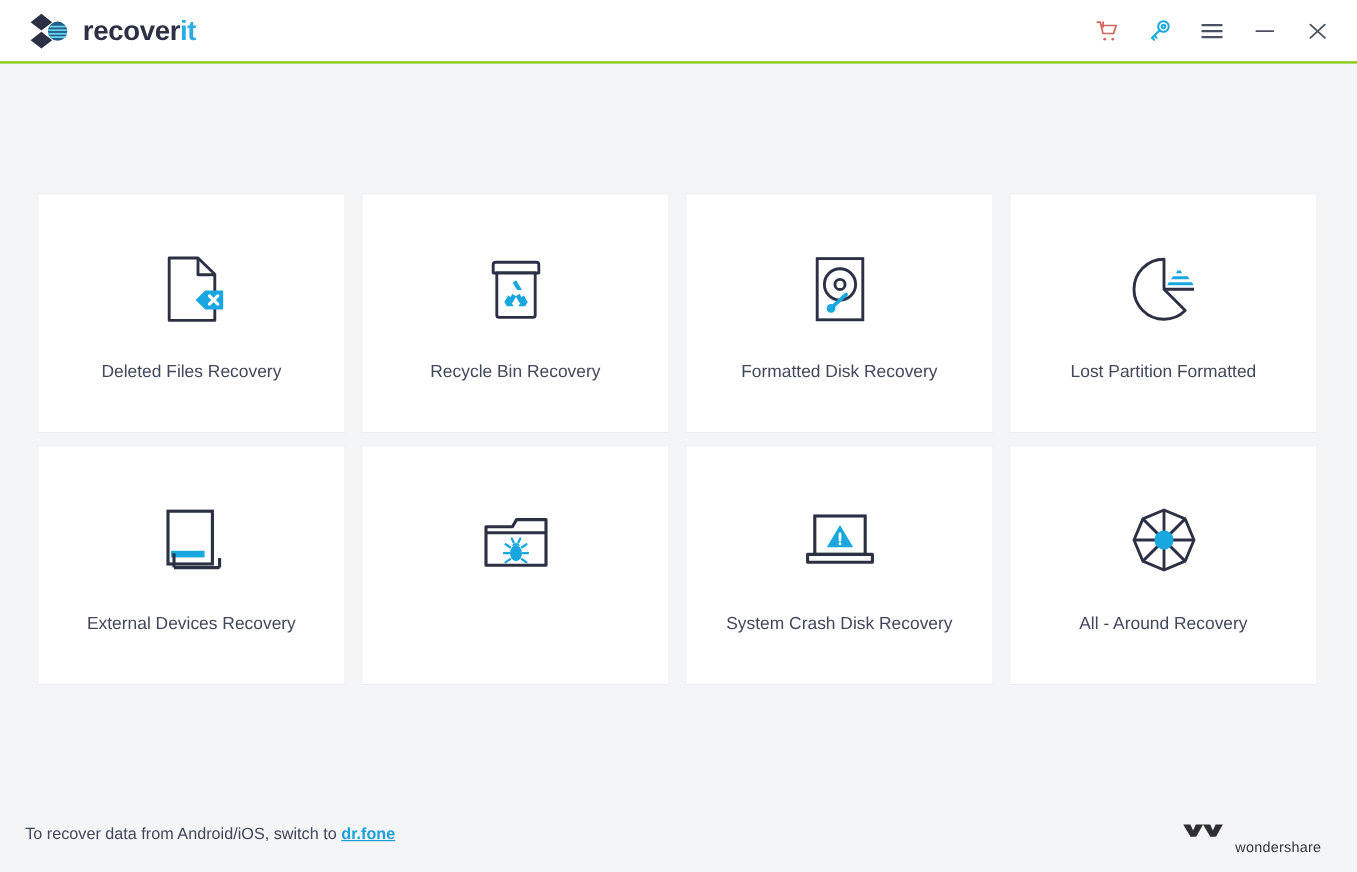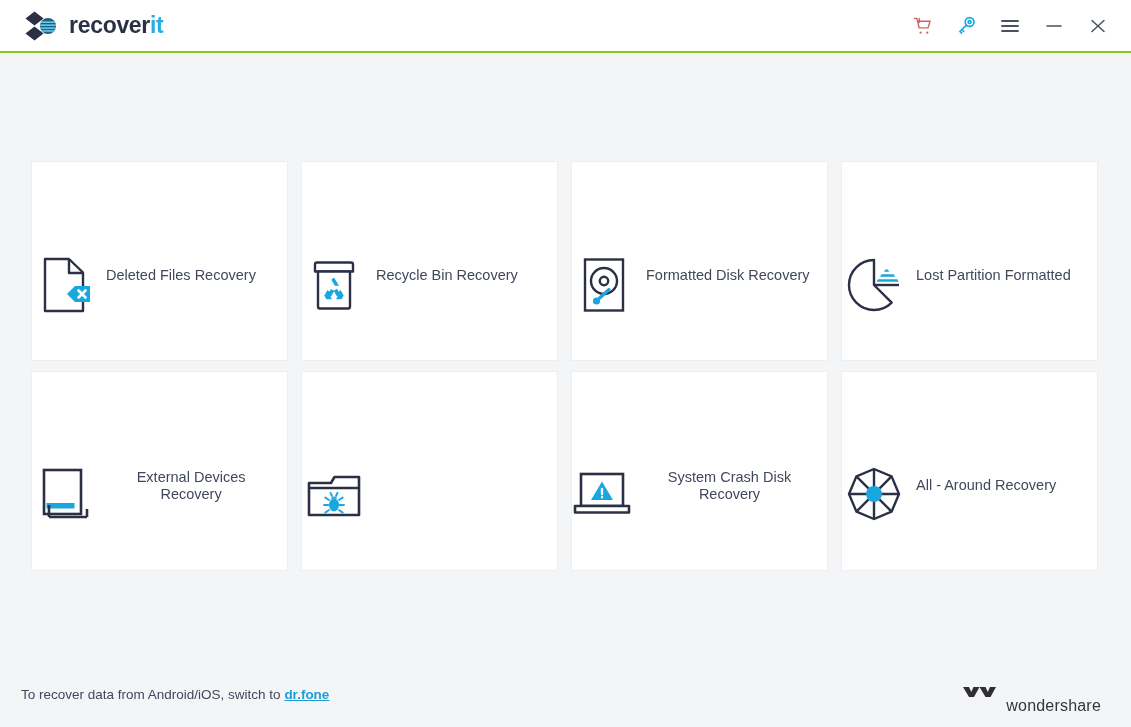--- a/index.html
+++ b/index.html
@@ -88,21 +88,21 @@
     grid-template-columns: repeat(4, 257px);
     grid-template-rows: 200px 200px;
     column-gap: 13px;
     row-gap: 10px;
   }
 
   .card {
     background: #ffffff;
     border: 1px solid #eceef1;
     display: flex;
-    flex-direction: row;
+    flex-direction: column;
     align-items: center;
     justify-content: flex-start;
     cursor: pointer;
     transition: box-shadow .15s ease;
   }
 
   .card-icon {
     margin-top: 48px;
     width: 64px;
     height: 62px;
@@ -142,21 +142,21 @@
     text-decoration: underline;
     cursor: pointer;
   }
 
   .wondershare {
     display: flex;
     align-items: center;
     gap: 9px;
   }
   .ws-text {
-    font-size: 16px;
+    font-size: 12px;
     color: #35363a;
     letter-spacing: .2px;
     margin-top: 24px;
   }
 </style>
 </head>
 <body>
 
 <div class="app-window">
 

